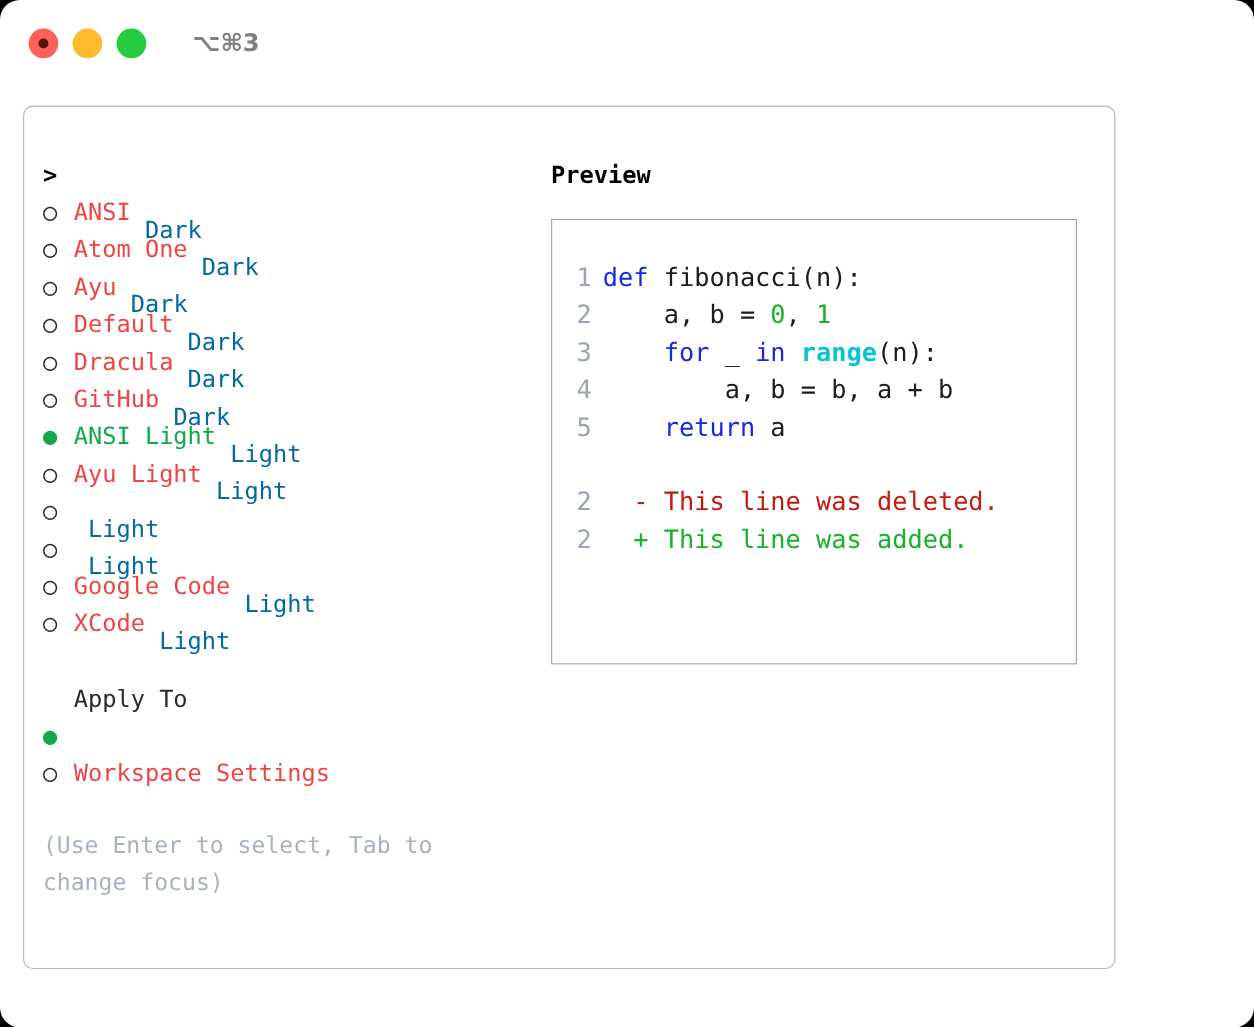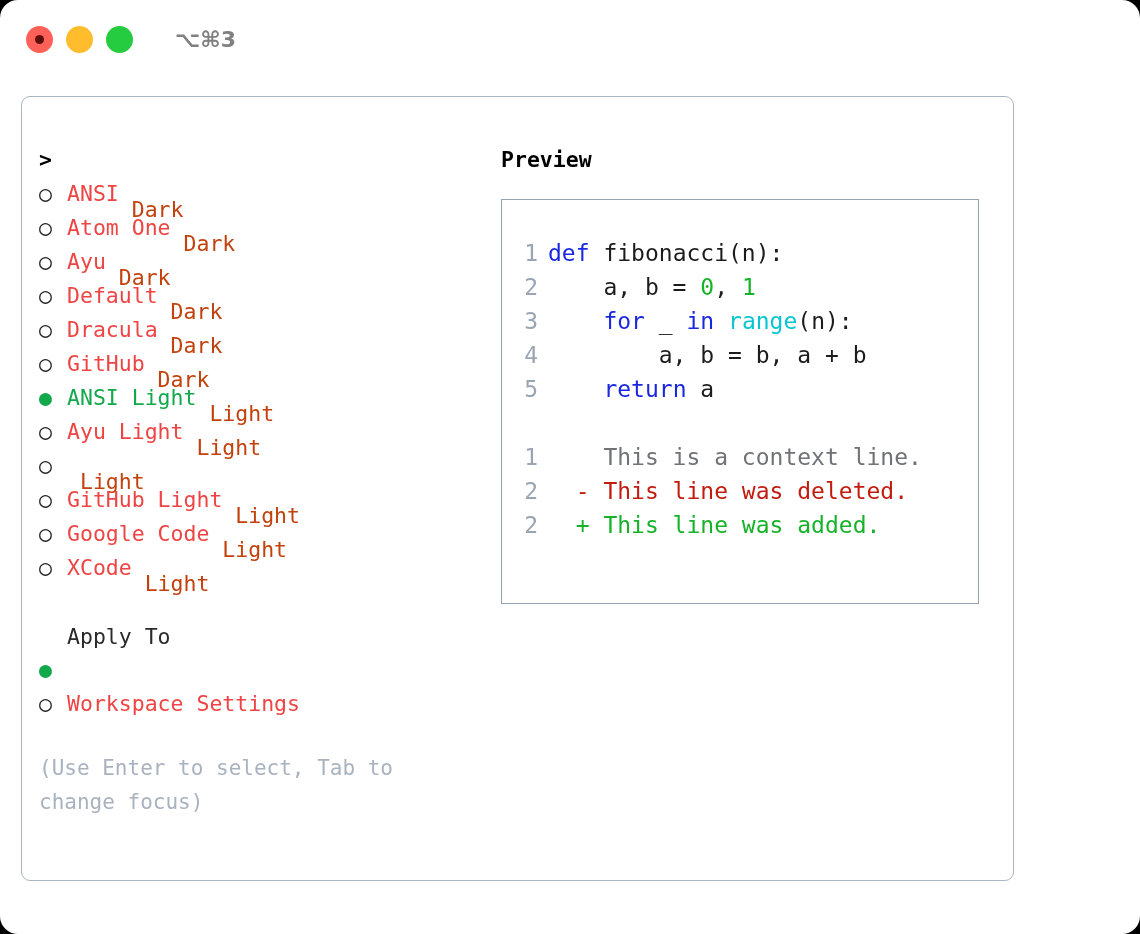--- a/index.html
+++ b/index.html
@@ -88,21 +88,21 @@
   }
 
   .heading {
     font-weight: bold;
     color: #000000;
   }
   .heading .marker { font-weight: bold; color: #000000; }
 
   .label-dark  { color: #ef4444; }
   .label-sel   { color: #13a84a; }
-  .suffix      { color: #c2410c; margin-top: 32px; }
+  .suffix      { color: #0369a1; margin-top: 32px; }
   .marker-on   { color: #13a84a; }
   .marker-off  { color: #2a2a2a; }
 
   .section-gap { height: 34px; }
 
   .apply-title {
     height: 34px;
     display: flex;
     align-items: center;
     font-size: 21.5px;
@@ -147,21 +147,21 @@
     padding-left: 14px;
   }
   .ln {
     display: inline-block;
     width: 22px;
     text-align: right;
     color: #9aa5b4;
     margin-right: 10px;
   }
   .kw  { color: #1a27e0; }
-  .fn  { color: #07c5d1; }
+  .fn  { color: #07c5d1; font-weight: bold; }
   .num { color: #16b328; }
   .plain { color: #1c1c1c; }
 
   .blank-line { height: 34px; }
 
   .ctx { color: #6f7276; }
   .del { color: #c21c0f; }
   .add { color: #16b328; }
 </style>
 </head>
@@ -189,21 +189,21 @@
       <div id="theme-list">
           <div class="row"><span class="marker marker-off">○</span><span class="label-dark">ANSI</span><span class="suffix"> Dark</span></div>
           <div class="row"><span class="marker marker-off">○</span><span class="label-dark">Atom One</span><span class="suffix"> Dark</span></div>
           <div class="row"><span class="marker marker-off">○</span><span class="label-dark">Ayu</span><span class="suffix"> Dark</span></div>
           <div class="row"><span class="marker marker-off">○</span><span class="label-dark">Default</span><span class="suffix"> Dark</span></div>
           <div class="row"><span class="marker marker-off">○</span><span class="label-dark">Dracula</span><span class="suffix"> Dark</span></div>
           <div class="row"><span class="marker marker-off">○</span><span class="label-dark">GitHub</span><span class="suffix"> Dark</span></div>
           <div class="row"><span class="marker marker-on">●</span><span class="label-sel">ANSI Light</span><span class="suffix"> Light</span></div>
           <div class="row"><span class="marker marker-off">○</span><span class="label-dark">Ayu Light</span><span class="suffix"> Light</span></div>
           <div class="row"><span class="marker marker-off">○</span><span class="suffix"> Light</span></div>
-          <div class="row"><span class="marker marker-off">○</span><span class="label-dark">GitHub Light</span><span class="suffix"> Light</span></div>
+          <div class="row"><span class="marker marker-off">○</span><span class="suffix"> Light</span></div>
           <div class="row"><span class="marker marker-off">○</span><span class="label-dark">Google Code</span><span class="suffix"> Light</span></div>
           <div class="row"><span class="marker marker-off">○</span><span class="label-dark">XCode</span><span class="suffix"> Light</span></div>
         </div>
 
       <div class="section-gap"></div>
 
       <div class="apply-title">Apply To</div>
 
       <div id="apply-list">
           <div class="row"><span class="marker marker-on">●</span></div>
@@ -219,21 +219,20 @@
       <div class="preview-box">
         <div id="code-block">
             <div class="code-line"><span class="ln">1</span><span class="kw">def </span><span class="plain">fibonacci(n):</span></div>
             <div class="code-line"><span class="ln">2</span><span class="plain">    a, b = </span><span class="num">0</span><span class="plain">, </span><span class="num">1</span></div>
             <div class="code-line"><span class="ln">3</span><span class="plain">    </span><span class="kw">for</span><span class="plain"> _ </span><span class="kw">in</span><span class="plain"> </span><span class="fn">range</span><span class="plain">(n):</span></div>
             <div class="code-line"><span class="ln">4</span><span class="plain">        a, b = b, a + b</span></div>
             <div class="code-line"><span class="ln">5</span><span class="plain">    </span><span class="kw">return</span><span class="plain"> a</span></div>
           </div>
         <div class="blank-line"></div>
         <div id="diff-block">
-            <div class="code-line"><span class="ln">1</span><span class="ctx">    This is a context line.</span></div>
             <div class="code-line"><span class="ln">2</span><span class="del">  - This line was deleted.</span></div>
             <div class="code-line"><span class="ln">2</span><span class="add">  + This line was added.</span></div>
           </div>
       </div>
     </div>
 
   </div>
 </div>
 
 </body></html>

